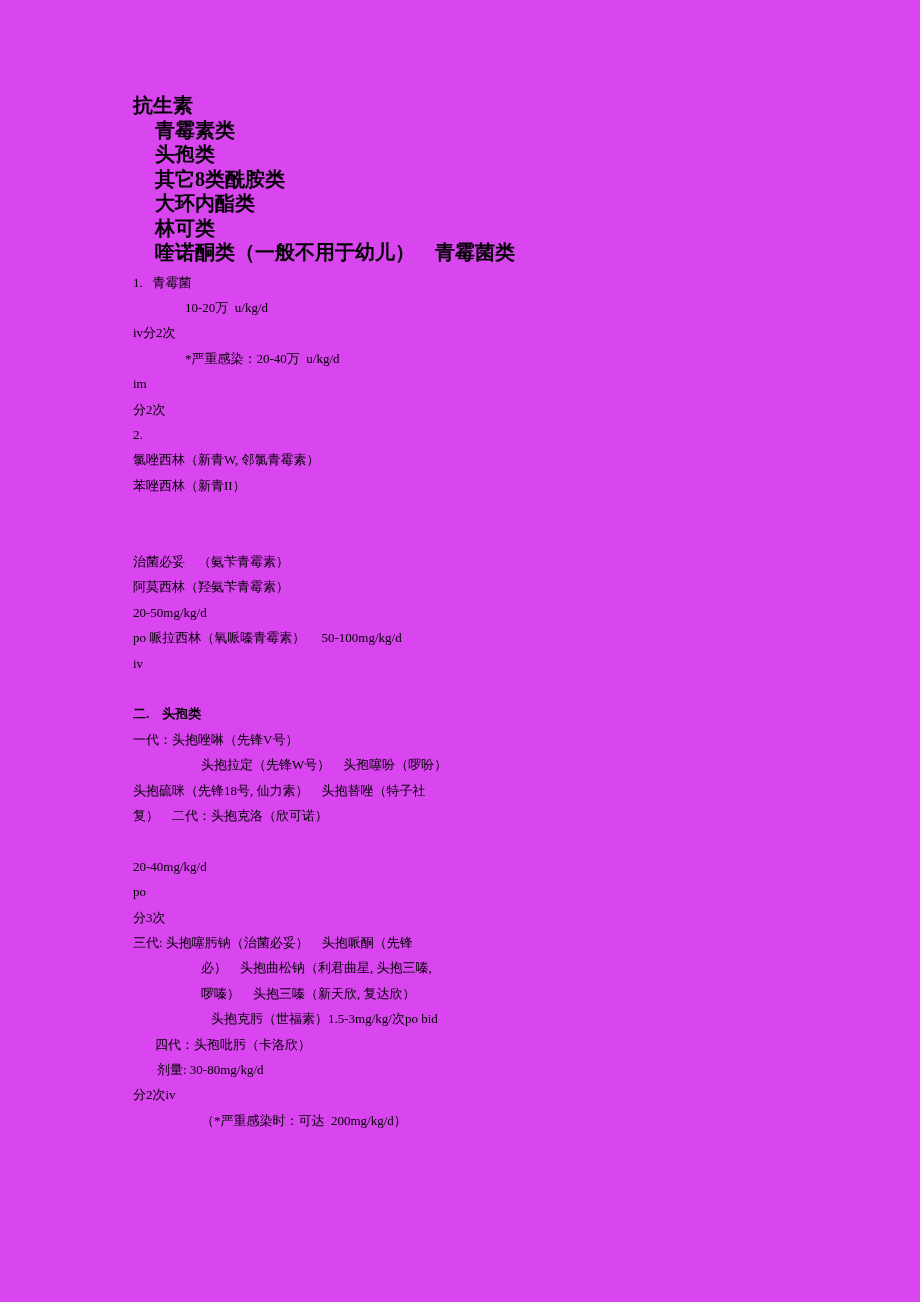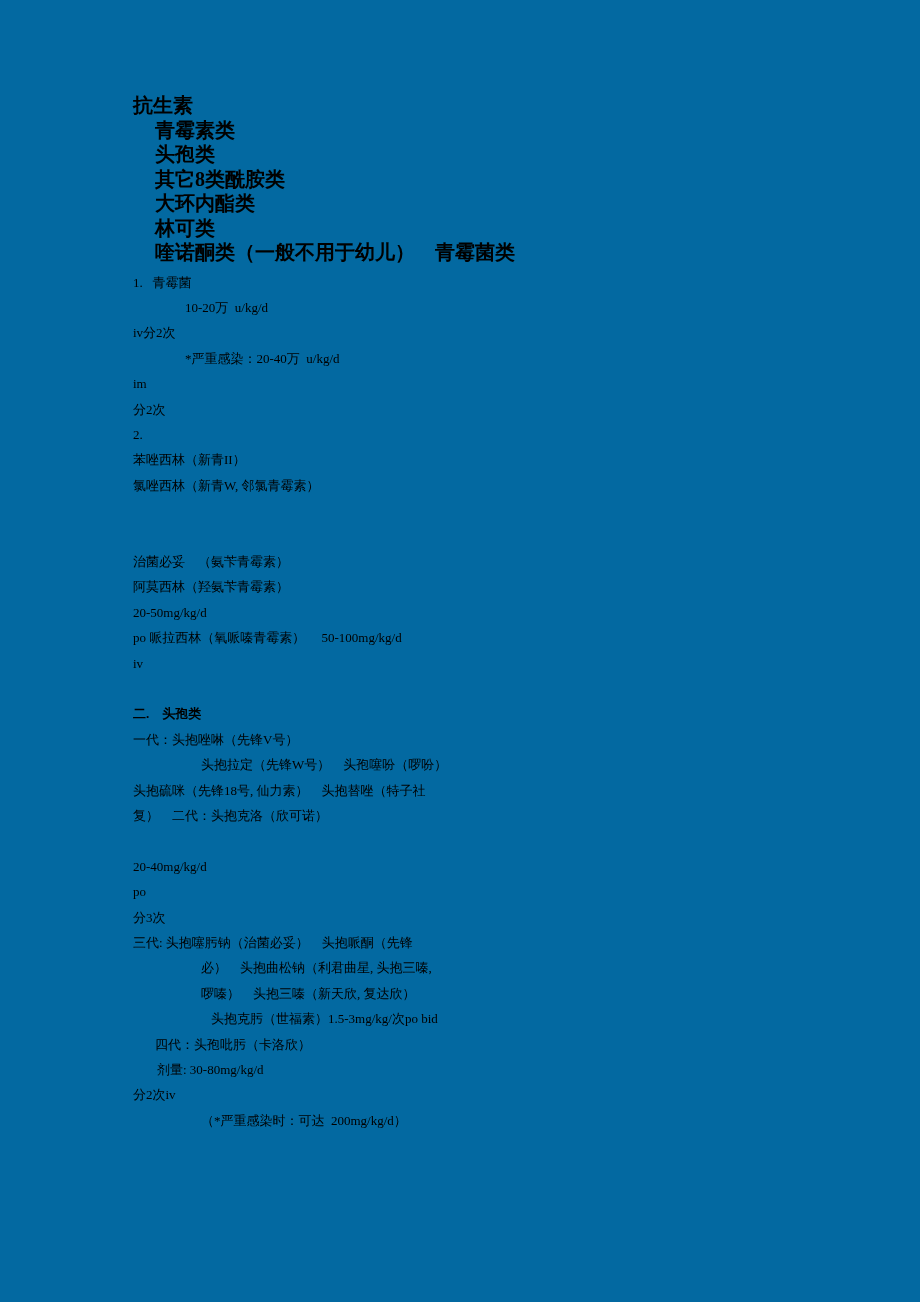--- a/index.html
+++ b/index.html
@@ -4,21 +4,21 @@
 <style>
   html, body {
     margin: 0;
     padding: 0;
     background: #ffffff;
   }
   .page {
     position: relative;
     width: 920px;
     height: 1302px;
-    background: #0369a1;
+    background: #d946ef;
     color: #000000;
     overflow: hidden;
   }
   .content {
     padding: 93px 60px 0 133px;
   }
   .line {
     font-family: "Liberation Serif", "DejaVu Serif", serif;
     white-space: pre-wrap;
     color: #000000;
@@ -60,22 +60,22 @@
         <div class="line i1 bold">喹诺酮类（一般不用于幼儿）　青霉菌类</div>
       </div>
     <div class="body-block" id="body-block">
         <div class="line i0">1.   青霉菌</div>
         <div class="line i3">10-20万  u/kg/d</div>
         <div class="line i0">iv分2次</div>
         <div class="line i3">*严重感染：20-40万  u/kg/d</div>
         <div class="line i0">im</div>
         <div class="line i0">分2次</div>
         <div class="line i0">2.</div>
+        <div class="line i0">氯唑西林（新青W, 邻氯青霉素）</div>
         <div class="line i0">苯唑西林（新青II）</div>
-        <div class="line i0">氯唑西林（新青W, 邻氯青霉素）</div>
         <div class="line i0"></div>
         <div class="line i0"></div>
         <div class="line i0">治菌必妥　（氨苄青霉素）</div>
         <div class="line i0">阿莫西林（羟氨苄青霉素）</div>
         <div class="line i0">20-50mg/kg/d</div>
         <div class="line i0">po 哌拉西林（氧哌嗪青霉素）　 50-100mg/kg/d</div>
         <div class="line i0">iv</div>
         <div class="line i0"></div>
         <div class="line i0 bold">二.　头孢类</div>
         <div class="line i0">一代：头抱唑啉（先锋V号）</div>

